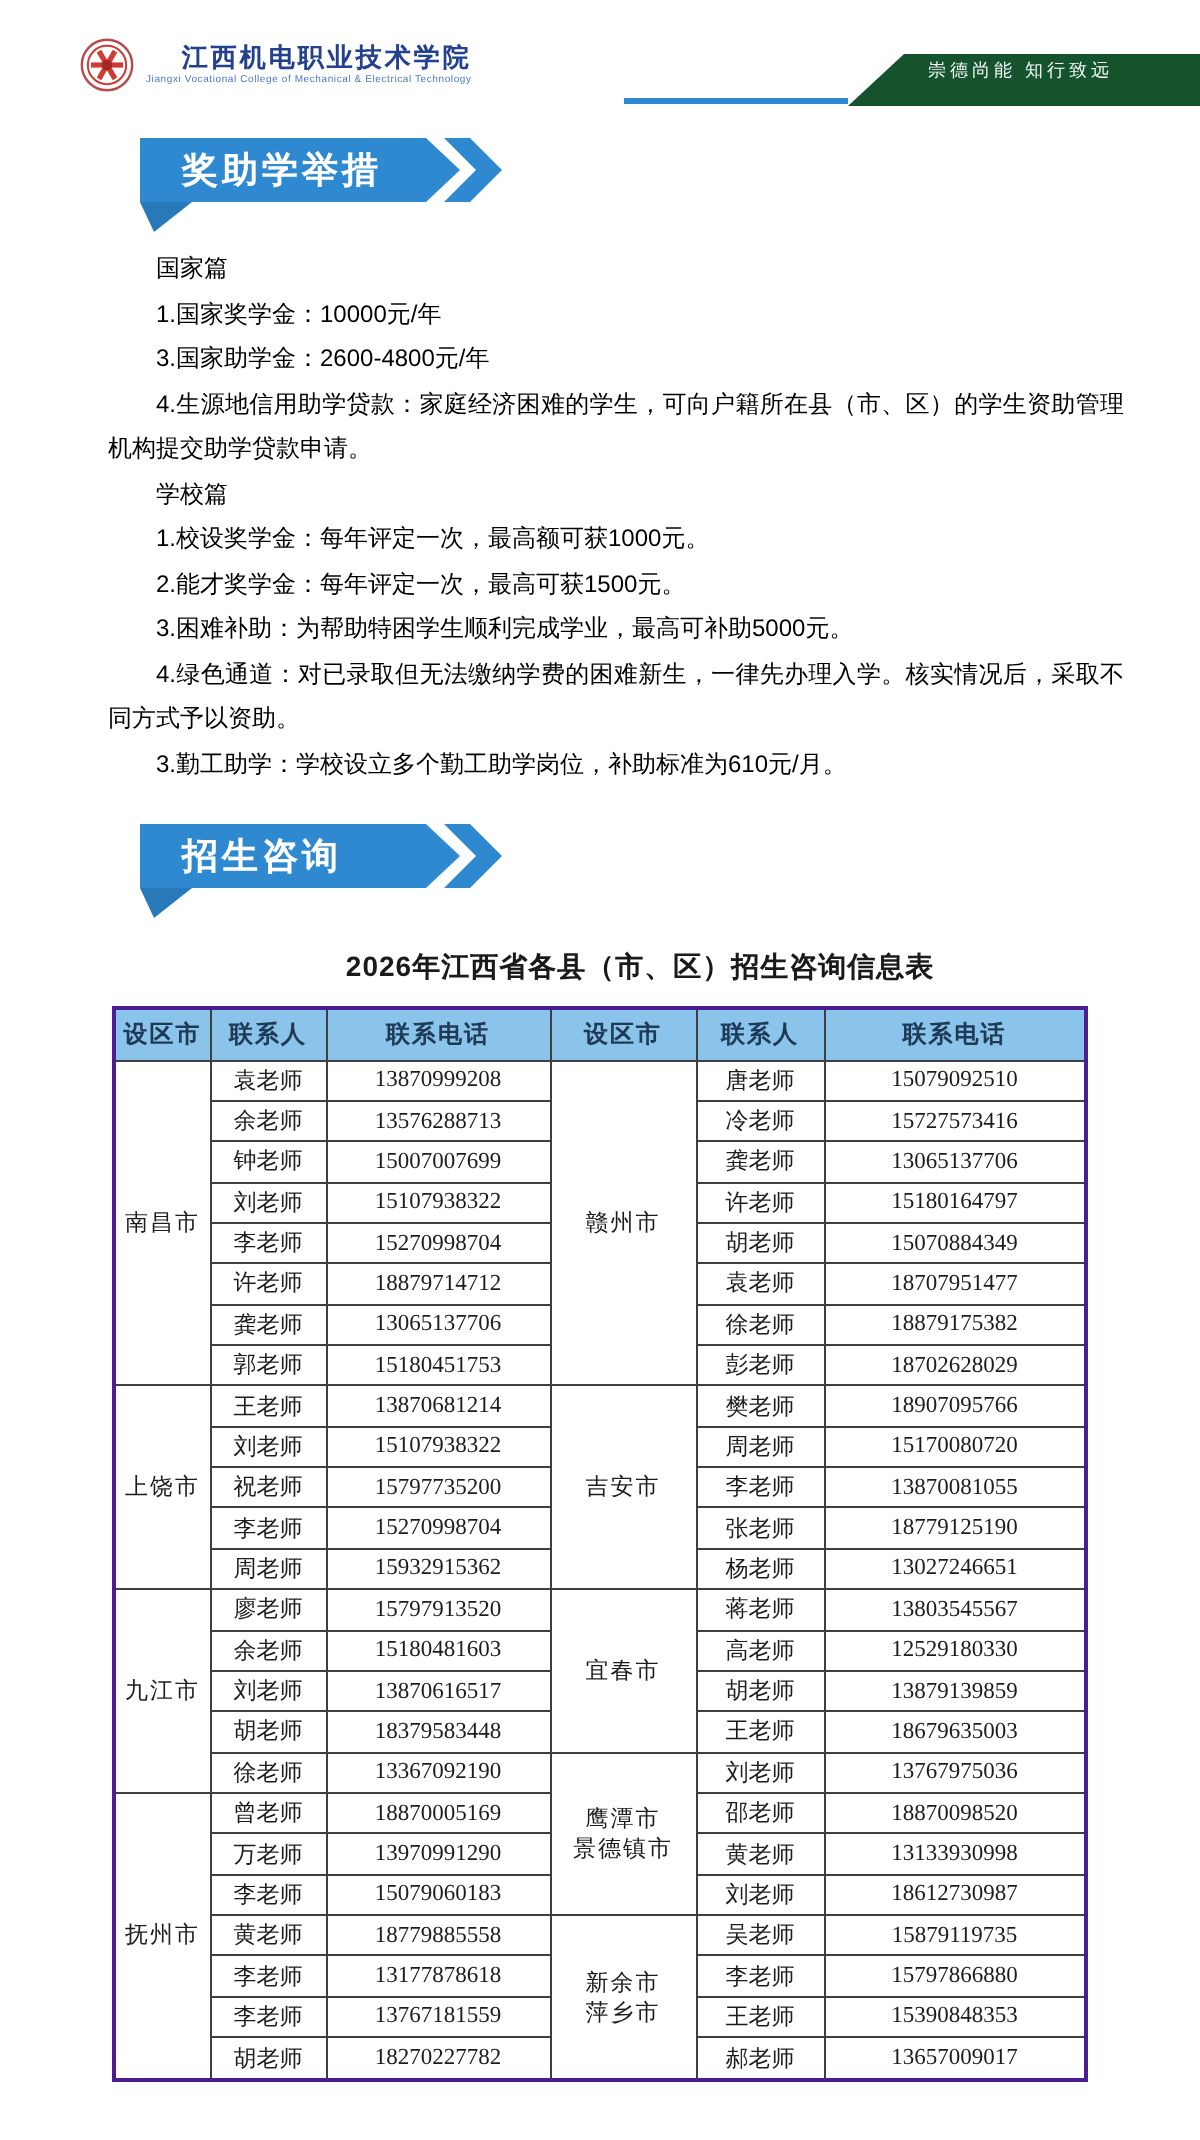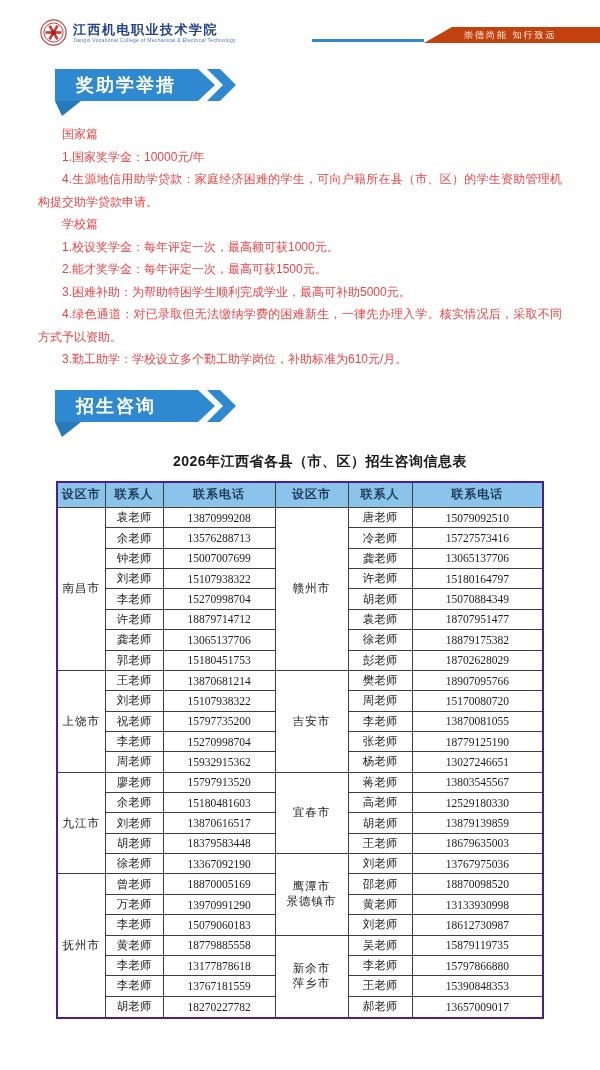--- a/index.html
+++ b/index.html
@@ -4,39 +4,39 @@
 <style>
   * { margin:0; padding:0; box-sizing:border-box; }
   html,body { background:#fff; }
   body { font-family:"Liberation Sans","DejaVu Sans",sans-serif; }
   .page { position:relative; width:600px; height:1070px; background:#fff; overflow:hidden; margin:0 auto; }
 
   
   .topbar { position:relative; height:58px; }
   .logo-wrap { position:absolute; left:40px; top:19px; display:flex; align-items:center; }
   .logo-svg { width:27px; height:27px; margin-right:6px; }
-  .logo-text-block { display:flex; flex-direction:column; }
+  .logo-text-block { display:flex; flex-direction:column;text-align:right; }
   .logo-title { font-family:"DejaVu Serif","Liberation Serif",serif; font-weight:bold; font-size:13px; letter-spacing:1.5px; color:#23418f; line-height:15px; }
   .logo-subtitle { font-size:5px; color:#4a78c4; letter-spacing:.3px; line-height:7px; }
 
   .slogan-wrap { position:absolute; right:0; top:27px; display:flex; align-items:flex-end; }
   .slogan-line { width:112px; height:3px; background:#2e89d0; margin-bottom:1px; }
-  .slogan-bar { width:176px; height:16px; background:#c2410c; clip-path:polygon(28px 0,100% 0,100% 100%,0 100%);
+  .slogan-bar { width:176px; height:26px; background:#14532d; clip-path:polygon(28px 0,100% 0,100% 100%,0 100%);
                 color:rgba(255,255,255,.95); font-size:9px; letter-spacing:2px; line-height:17px; padding-left:40px; }
 
   
-  .banner { position:relative; margin-left:55px; width:250px; height:48px; }
+  .banner { position:relative; margin-left:70px; width:250px; height:48px; }
   .banner svg { position:absolute; left:0; top:0; }
   .banner-label { position:absolute; left:21px; top:4px; color:#fff; font-size:18px; font-weight:bold; letter-spacing:2px; line-height:25px; }
   .banner-scholarship { margin-top:11px; }
   .banner-consult { margin-top:19px; }
 
   
   .content { padding:0 38px; margin-top:6px; }
-  .content p { font-size:12px; color:#ef4444; line-height:22.5px; text-align:justify; }
+  .content p { font-size:12px; color:#000000; line-height:22.5px; text-align:justify;margin-left:16px; }
   .content p.item { text-indent:24px; }
   .sec-heading { color:#2e89d0; text-indent:24px; font-size:12px; line-height:22.5px; }
 
   
   .table-title { text-align:center; font-size:14px; font-weight:bold; color:#1a1a1a; margin-top:15px; letter-spacing:.5px;padding-left:40px; }
   .info-table { border-collapse:collapse; margin:10px auto 0 auto; table-layout:fixed; width:486px; height:538px;
                 font-family:"Liberation Serif","DejaVu Serif",serif; border:2px solid #4c1d95; }
   .info-table th, .info-table td { border:1px solid #3f3f3f; text-align:center; vertical-align:middle; overflow:hidden; }
   .info-table th { background:#8ac4ea; color:#1f3a57; font-size:12px; font-weight:bold; height:26px; letter-spacing:1px; }
   .info-table td { font-size:11.5px; color:#1c1c1c; }
@@ -77,20 +77,21 @@
       <polygon points="0,32 26,32 7,47" fill="#2879ba"></polygon>
       <polygon points="0,0 143,0 160,16 143,32 0,32" fill="#2e89d0"></polygon>
       <polygon points="152,0 165,0 181,16 165,32 152,32 168,16" fill="#2e89d0"></polygon>
     </svg>
     <div class="banner-label">奖助学举措</div>
   </div>
 
   <div class="content">
     <p class="sec-heading">国家篇</p>
     <p class="item">1.国家奖学金：10000元/年</p>
+    <p class="item">3.国家助学金：2600-4800元/年</p>
     <p class="item">4.生源地信用助学贷款：家庭经济困难的学生，可向户籍所在县（市、区）的学生资助管理机构提交助学贷款申请。</p>
     <p class="sec-heading">学校篇</p>
     <p class="item">1.校设奖学金：每年评定一次，最高额可获1000元。</p>
     <p class="item">2.能才奖学金：每年评定一次，最高可获1500元。</p>
     <p class="item">3.困难补助：为帮助特困学生顺利完成学业，最高可补助5000元。</p>
     <p class="item">4.绿色通道：对已录取但无法缴纳学费的困难新生，一律先办理入学。核实情况后，采取不同方式予以资助。</p>
     <p class="item">3.勤工助学：学校设立多个勤工助学岗位，补助标准为610元/月。</p>
   </div>
 
   <div class="banner banner-consult">

